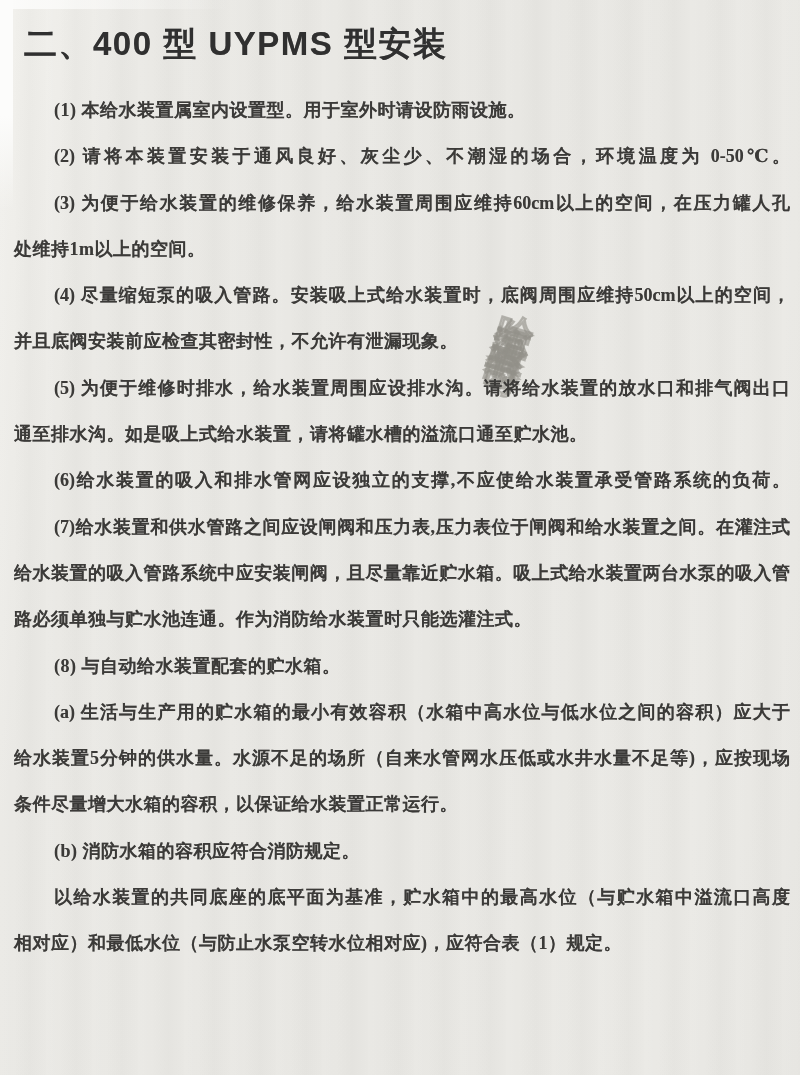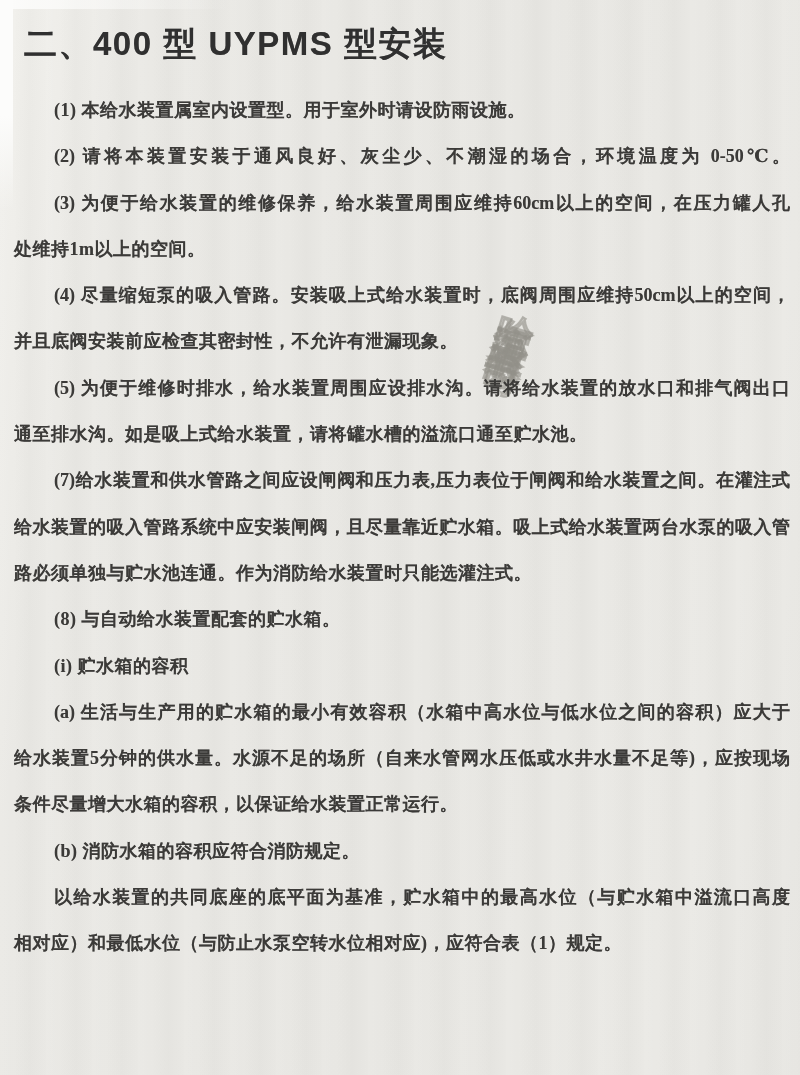--- a/index.html
+++ b/index.html
@@ -126,25 +126,25 @@
 
   <div class="body-text">
     <div class="ln ind">(1) 本给水装置属室内设置型。用于室外时请设防雨设施。</div>
     <div class="ln ind fill">(2) 请将本装置安装于通风良好、灰尘少、不潮湿的场合，环境温度为 0-50℃。</div>
     <div class="ln ind fill">(3) 为便于给水装置的维修保养，给水装置周围应维持60cm以上的空间，在压力罐人孔</div>
     <div class="ln">处维持1m以上的空间。</div>
     <div class="ln ind fill">(4) 尽量缩短泵的吸入管路。安装吸上式给水装置时，底阀周围应维持50cm以上的空间，</div>
     <div class="ln">并且底阀安装前应检查其密封性，不允许有泄漏现象。</div>
     <div class="ln ind fill">(5) 为便于维修时排水，给水装置周围应设排水沟。请将给水装置的放水口和排气阀出口</div>
     <div class="ln">通至排水沟。如是吸上式给水装置，请将罐水槽的溢流口通至贮水池。</div>
+    <div class="ln ind fill">(6)给水装置的吸入和排水管网应设独立的支撑,不应使给水装置承受管路系统的负荷。</div>
     <div class="ln ind fill">(7)给水装置和供水管路之间应设闸阀和压力表,压力表位于闸阀和给水装置之间。在灌注式</div>
     <div class="ln fill">给水装置的吸入管路系统中应安装闸阀，且尽量靠近贮水箱。吸上式给水装置两台水泵的吸入管</div>
     <div class="ln">路必须单独与贮水池连通。作为消防给水装置时只能选灌注式。</div>
     <div class="ln ind">(8) 与自动给水装置配套的贮水箱。</div>
-    <div class="ln ind">(i) 贮水箱的容积</div>
     <div class="ln ind fill">(a) 生活与生产用的贮水箱的最小有效容积（水箱中高水位与低水位之间的容积）应大于</div>
     <div class="ln fill">给水装置5分钟的供水量。水源不足的场所（自来水管网水压低或水井水量不足等)，应按现场</div>
     <div class="ln">条件尽量增大水箱的容积，以保证给水装置正常运行。</div>
     <div class="ln ind">(b) 消防水箱的容积应符合消防规定。</div>
     <div class="ln ind fill">以给水装置的共同底座的底平面为基准，贮水箱中的最高水位（与贮水箱中溢流口高度</div>
     <div class="ln">相对应）和最低水位（与防止水泵空转水位相对应)，应符合表（1）规定。</div>
   </div>
 </div>
 
 </body></html>

